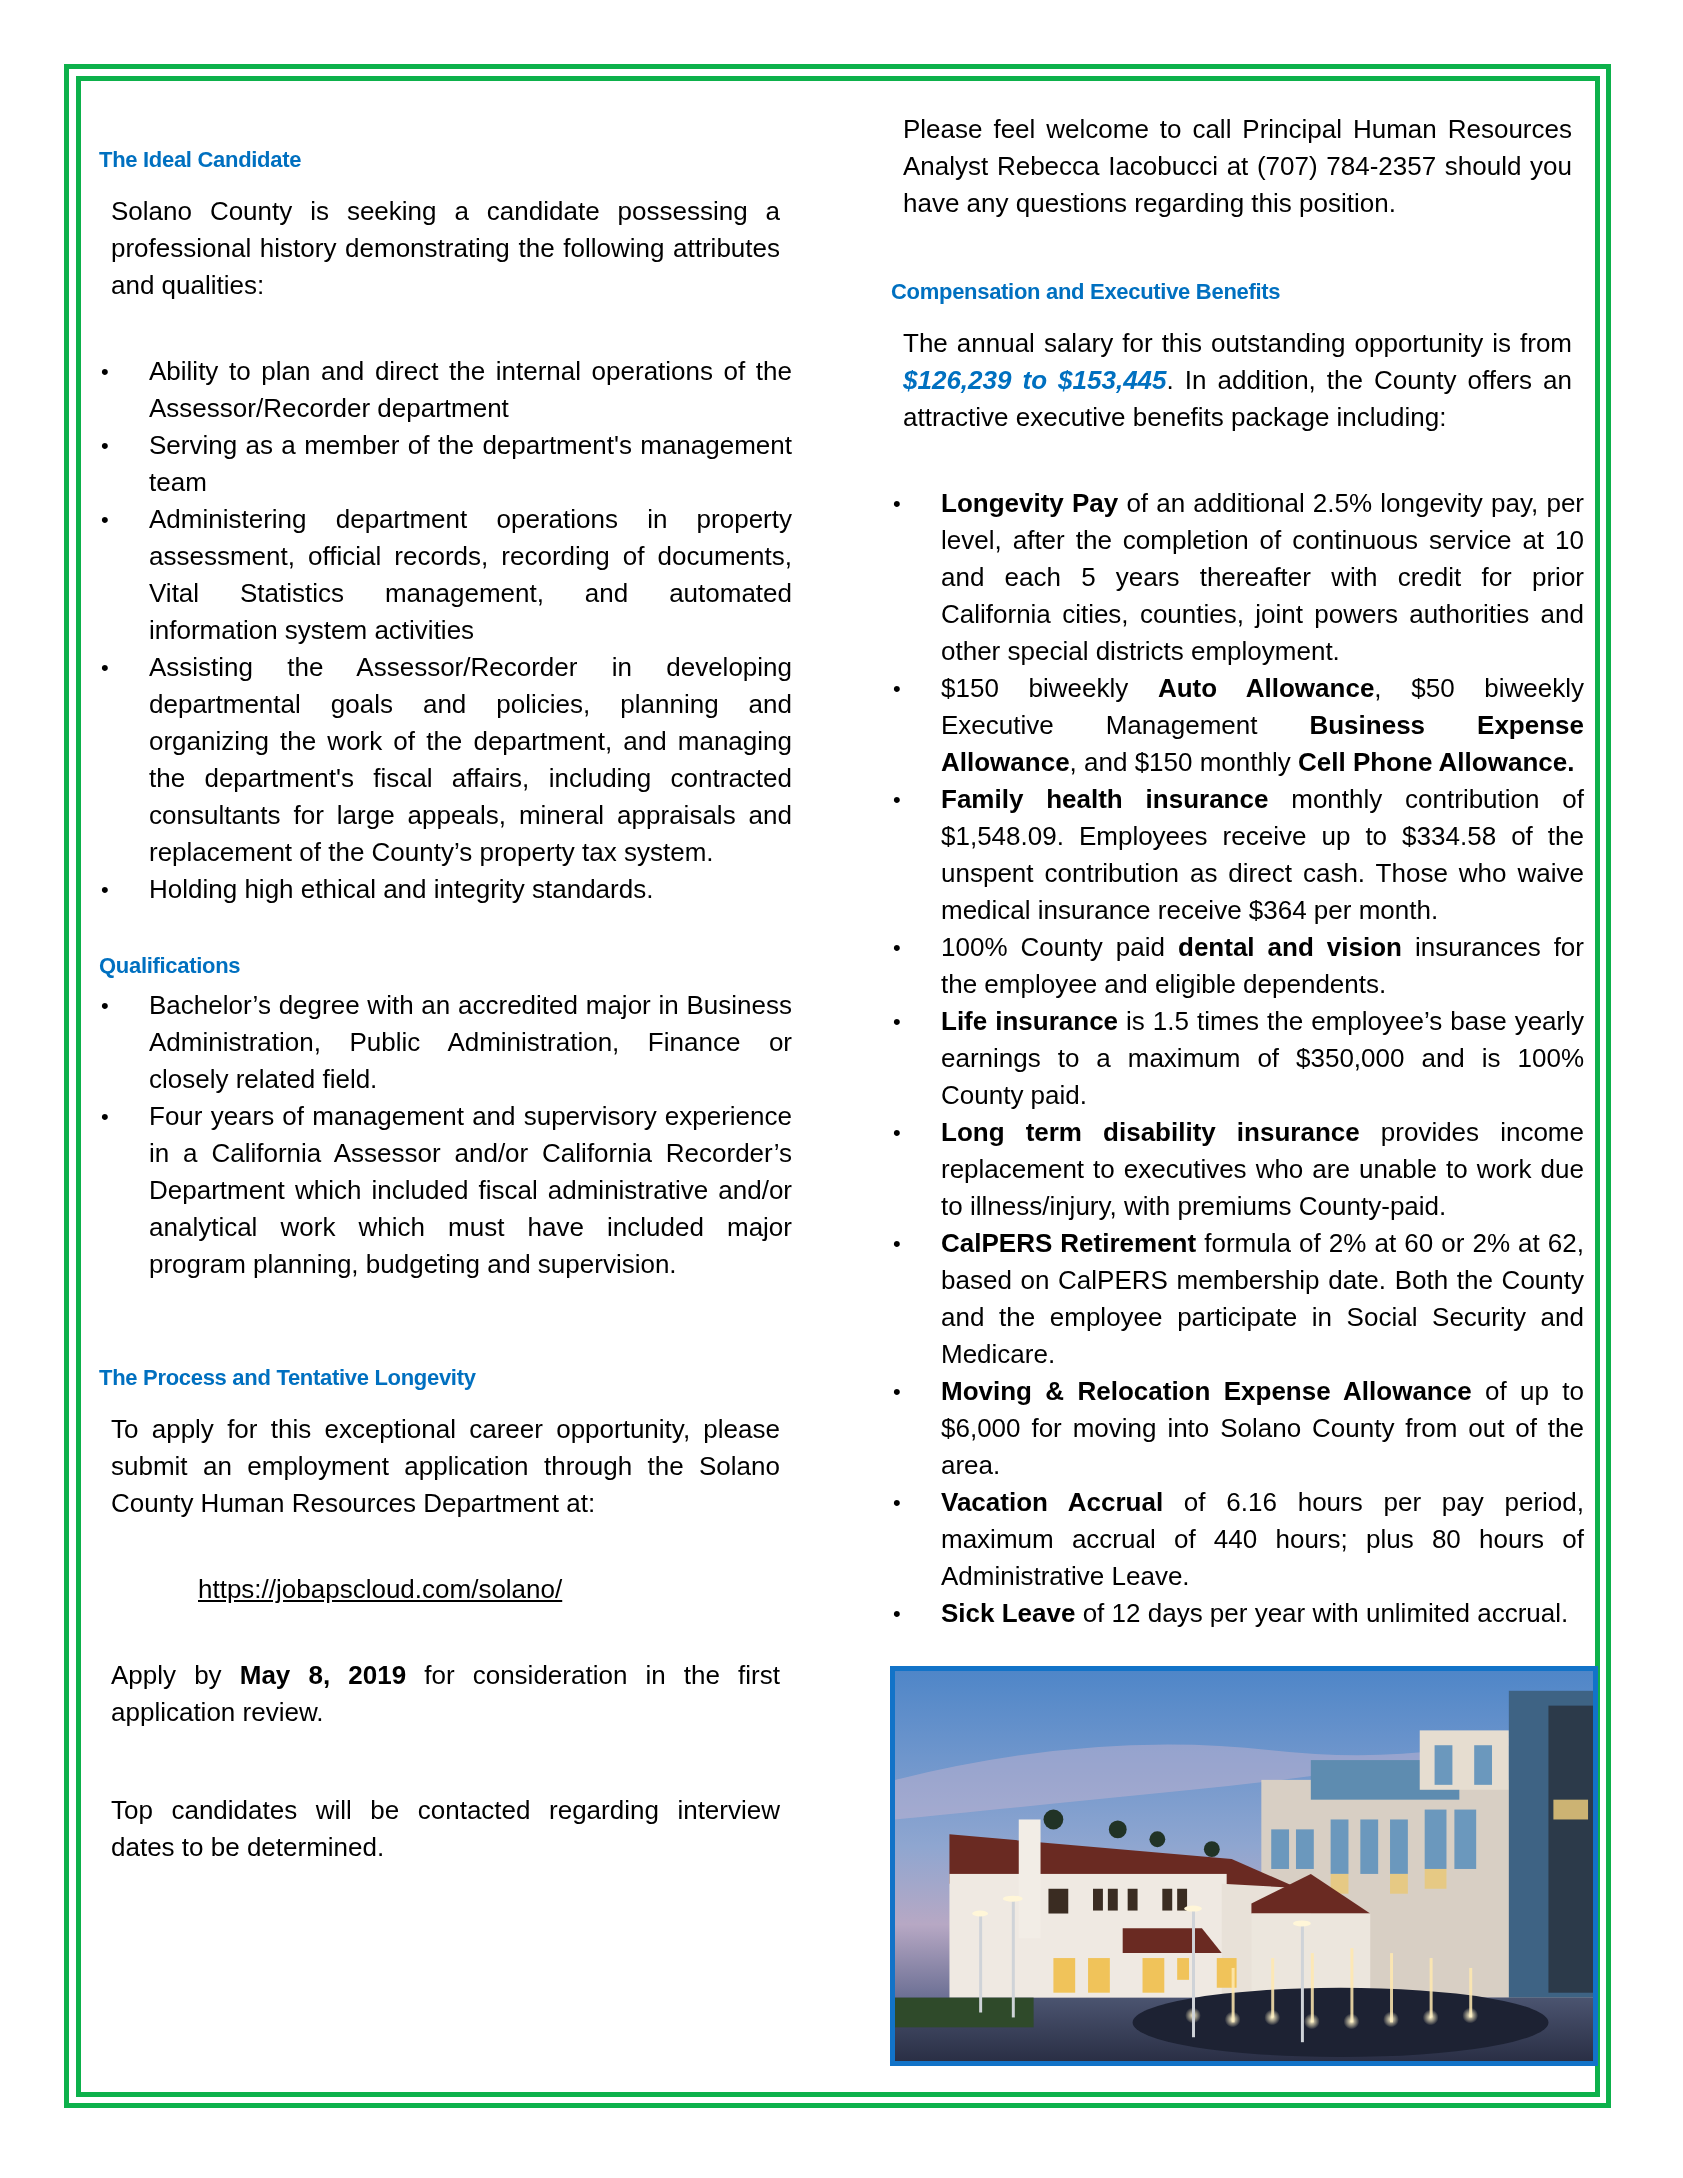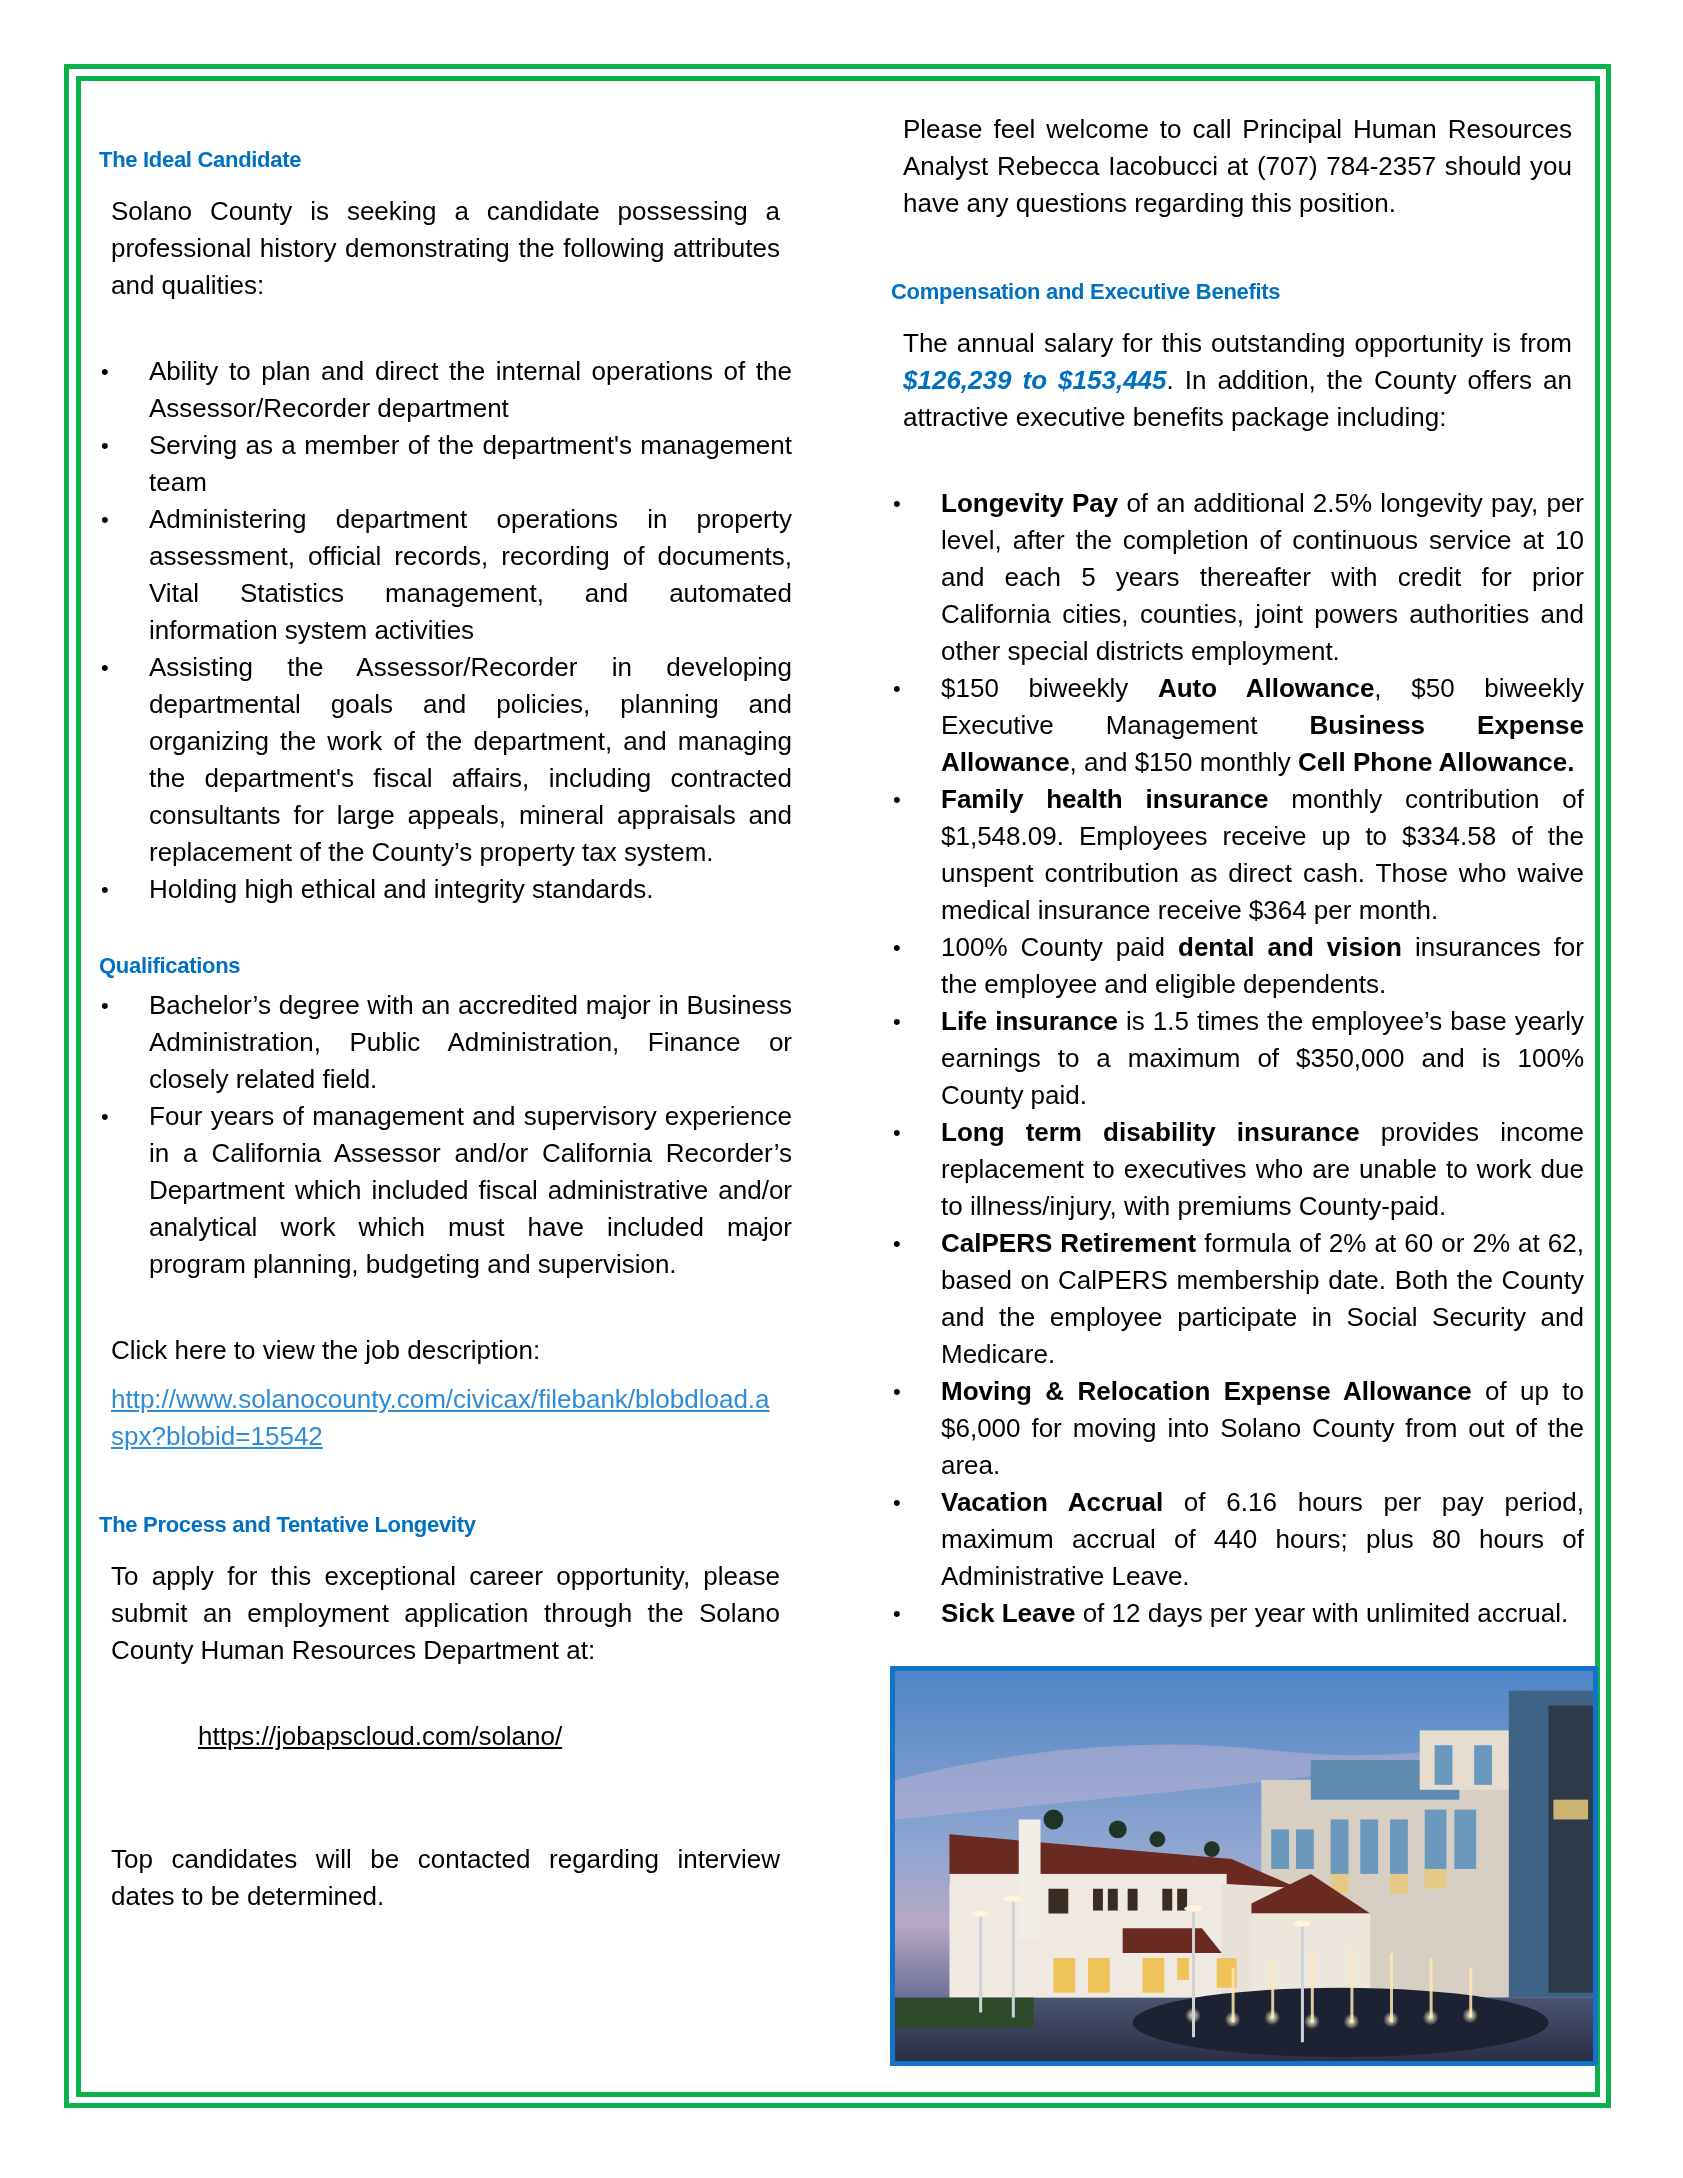--- a/index.html
+++ b/index.html
@@ -49,31 +49,28 @@
   </section>
   <div class="gap"></div>
   <section>
     <h2>Qualifications</h2>
     <ul id="qual-list">
         <li><span class="bullet">•</span><span>Bachelor’s degree with an accredited major in Business Administration, Public Administration, Finance or closely related field.</span></li>
         <li><span class="bullet">•</span><span>Four years of management and supervisory experience in a California Assessor and/or California Recorder’s Department which included fiscal administrative and/or analytical work which must have included major program planning, budgeting and supervision.</span></li>
       </ul>
   </section>
   <div class="gap"></div>
-  <section>
-    <p>Click here to view the job description:</p>
-    <p><a class="link-blue">http://www.solanocounty.com/civicax/filebank/blobdload.aspx?blobid=15542</a></p>
-  </section>
   <div class="gap"></div>
   <section>
     <h2>The Process and Tentative Longevity</h2>
     <p>To apply for this exceptional career opportunity, please submit an employment application through the Solano County Human Resources Department at:</p>
     <div class="gap"></div>
     <a class="apply-link">https://jobapscloud.com/solano/</a>
     <div class="gap"></div>
+    <p><span>Apply by </span><b>May 8, 2019</b><span> for consideration in the first application review.</span></p>
     <div class="gap"></div>
     <p>Top candidates will be contacted regarding interview dates to be determined.</p>
   </section>
 </div>
 
 <div class="col col-right">
   <p>Please feel welcome to call Principal Human Resources Analyst Rebecca Iacobucci at (707) 784-2357 should you have any questions regarding this position.</p>
   <div class="gap"></div>
   <section>
     <h2>Compensation and Executive Benefits</h2>

